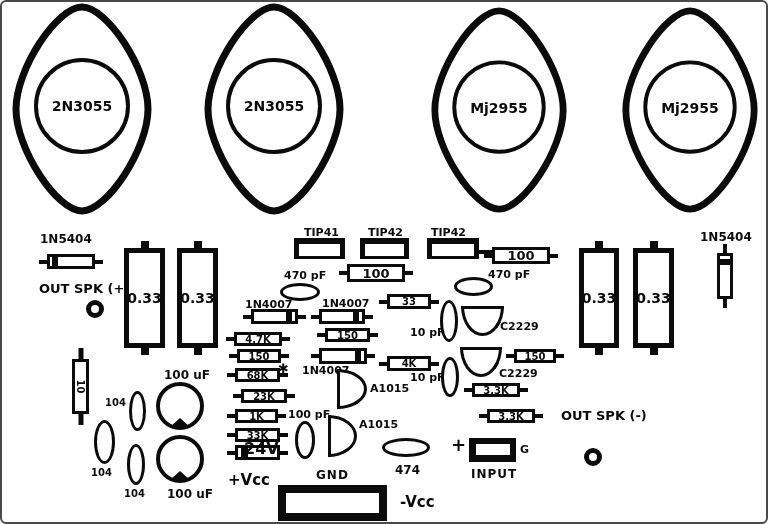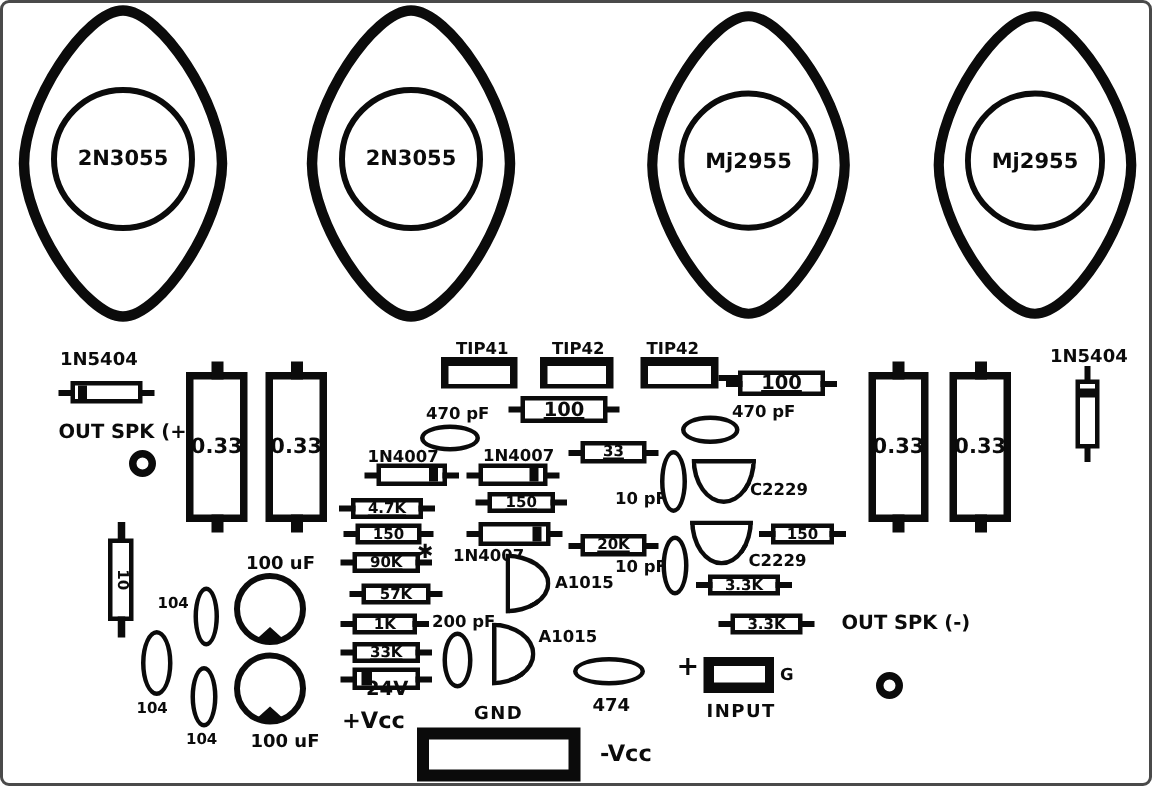--- a/index.html
+++ b/index.html
@@ -144,44 +144,44 @@
   </div>
 
   <div class="b hc rh" style="left:232px;top:330px;width:48px;height:14px">4.7K</div>
   <div class="b hc rh" style="left:323px;top:326px;width:45px;height:14px">150</div>
   <div class="b hc rh" style="left:235px;top:347px;width:44px;height:14px">150</div>
   <div class="b hc" style="left:317px;top:346px;width:48px;height:16px">
     <span class="band" style="right:3px;top:0;bottom:0;width:6px"></span>
   </div>
   <div class="lbl" style="left:300px;top:362px;font-size:11px">1N4007</div>
 
-  <div class="b hc rh" style="left:233px;top:366px;width:45px;height:14px">90K</div>
+  <div class="b hc rh" style="left:233px;top:366px;width:45px;height:14px">68K</div>
   <div class="lbl" style="left:276px;top:359px;font-size:13px">✱</div>
-  <div class="b hc rh" style="left:239px;top:387px;width:46px;height:14px">57K</div>
+  <div class="b hc rh" style="left:239px;top:387px;width:46px;height:14px">23K</div>
   <div class="b hc rh" style="left:233px;top:407px;width:43px;height:14px">1K</div>
   <div class="b hc rh" style="left:233px;top:426px;width:45px;height:14px">33K</div>
   <div class="b hc" style="left:233px;top:443px;width:45px;height:15px">
     <span class="band" style="left:3px;top:0;bottom:0;width:7px"></span>
   </div>
-  <div class="lbl" style="left:242px;top:450px;font-size:13px">24V</div>
+  <div class="lbl" style="left:242px;top:437px;font-size:16px">24V</div>
 
   <div class="b hc rh" style="left:385px;top:292px;width:44px;height:15px">33</div>
   <div class="lbl" style="left:408px;top:324px;font-size:11px">10 pF</div>
   <div class="b el" style="left:438px;top:298px;width:18px;height:42px"></div>
 
-  <div class="b hc rh" style="left:385px;top:354px;width:44px;height:15px">20K</div>
+  <div class="b hc rh" style="left:385px;top:354px;width:44px;height:15px">4K</div>
   <div class="lbl" style="left:408px;top:369px;font-size:11px">10 pF</div>
   <div class="b el" style="left:439px;top:355px;width:18px;height:40px"></div>
 
   <div class="b d-right" style="left:335px;top:367px;width:30px;height:40px"></div>
   <div class="lbl" style="left:368px;top:380px;font-size:11px">A1015</div>
   <div class="b d-right" style="left:326px;top:413px;width:29px;height:42px"></div>
   <div class="lbl" style="left:357px;top:416px;font-size:11px">A1015</div>
 
-  <div class="lbl" style="left:286px;top:406px;font-size:11px">200 pF</div>
+  <div class="lbl" style="left:286px;top:406px;font-size:11px">100 pF</div>
   <div class="b el" style="left:293px;top:419px;width:20px;height:38px"></div>
 
   <div class="b el" style="left:380px;top:436px;width:48px;height:19px"></div>
   <div class="lbl" style="left:393px;top:461px;font-size:12px">474</div>
 
   <div class="lbl" style="left:314px;top:466px;font-size:12px;letter-spacing:1px">GND</div>
   <div class="b conn-big" style="left:276px;top:483px;width:109px;height:36px"></div>
   <div class="lbl" style="left:226px;top:469px;font-size:15px">+Vcc</div>
   <div class="lbl" style="left:398px;top:491px;font-size:15px">-Vcc</div>
 

